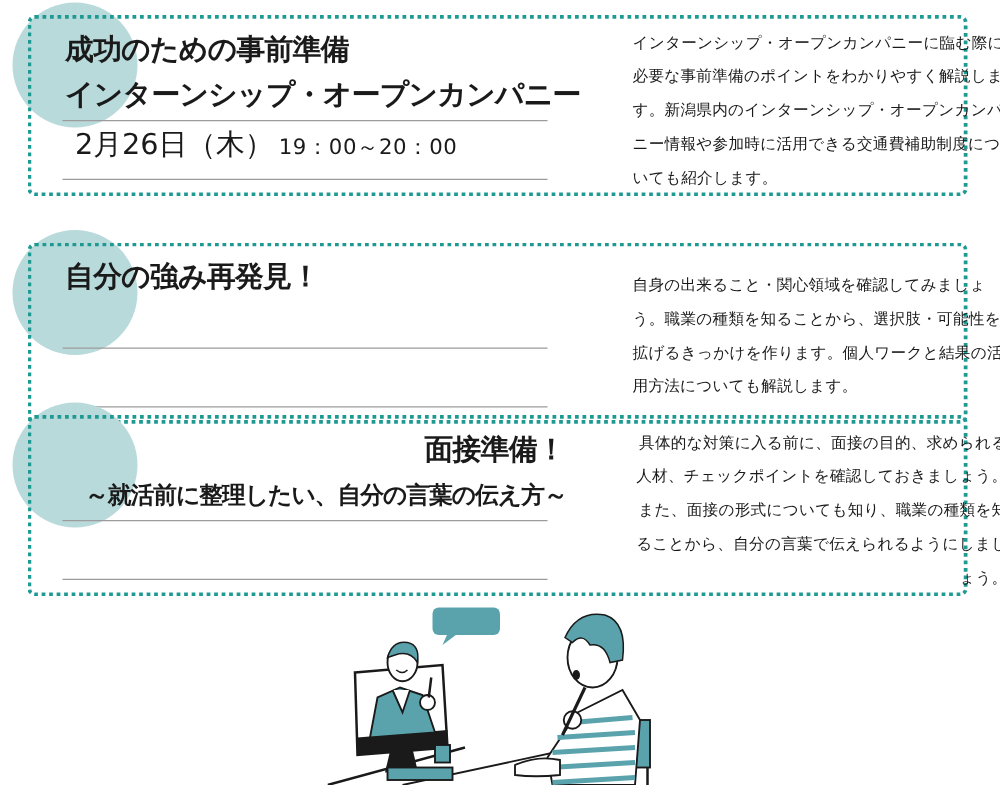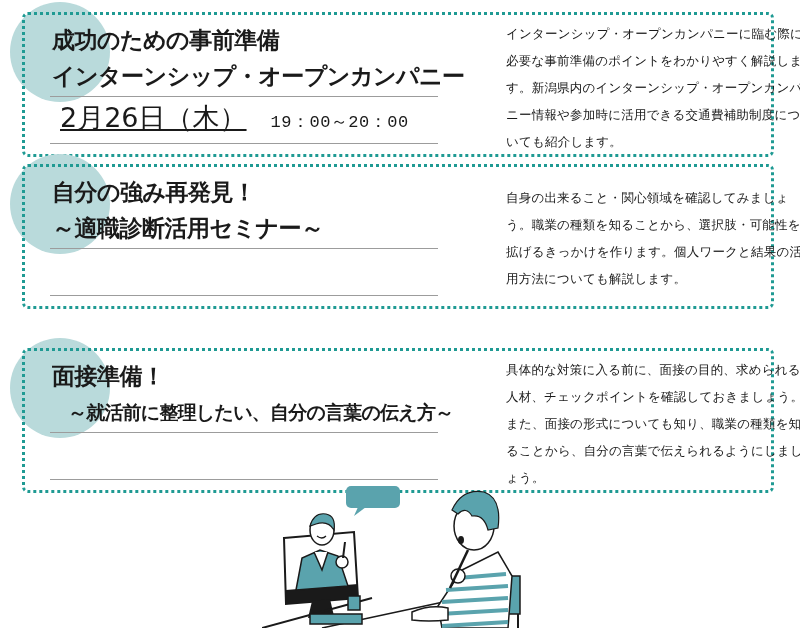--- a/index.html
+++ b/index.html
@@ -9,22 +9,22 @@
   .card .circle { position:absolute; left:-12px; top:-10px; width:100px; height:100px;
                   border-radius:50%; background:#b9dadb; }
   .card .frame { position:absolute; left:0; top:0; right:0; bottom:0;
                  border:3px dotted #1f9a93; border-radius:6px; }
   .card .title { position:absolute; left:30px; top:10px; width:400px; font-weight:bold;
                  font-size:23px; line-height:36px; letter-spacing:-0.5px; white-space:nowrap; }
   .card .title .sub { font-size:19px; letter-spacing:-0.8px;margin-left:16px; }
   .card .rule1 { position:absolute; left:28px; width:388px; top:84px; height:1px; background:#9c9c9c; }
   .card .rule2 { position:absolute; left:28px; width:388px; top:131px; height:1px; background:#9c9c9c; }
   .card .date { position:absolute; left:38px; top:88px; white-space:nowrap; }
-  .card .date .d { font-size:27px; letter-spacing:0px;text-decoration:underline; }
-  .card .date .t { font-size:17px; margin-left:24px; letter-spacing:0.5px;font-family:Liberation Mono, monospace; }
+  .card .date .d { font-size:23px; letter-spacing:0px; }
+  .card .date .t { font-size:17px; margin-left:4px; letter-spacing:0.5px; }
   .card .desc { position:absolute; left:440px; top:8px; width:300px; font-size:12.5px;
                 line-height:27px; letter-spacing:0.2px;margin-left:44px; }
   .illus { position:absolute; left:262px; top:480px; width:280px; height:148px; }
 </style>
 </head>
 <body>
 
 <div class="card" style="top:12px;">
   <div class="circle"></div>
   <div class="frame"></div>
@@ -33,33 +33,32 @@
     <div>インターンシップ・オープンカンパニー</div>
   </div>
   <div class="rule1"></div>
   <div class="date">
     <span class="d">2月26日（木）</span><span class="t">19：00～20：00</span>
   </div>
   <div class="rule2"></div>
   <div class="desc">インターンシップ・オープンカンパニーに臨む際に必要な事前準備のポイントをわかりやすく解説します。新潟県内のインターンシップ・オープンカンパニー情報や参加時に活用できる交通費補助制度についても紹介します。</div>
 </div>
 
-<div class="card" style="top:164px;">
+<div class="card" style="top:194px;">
   <div class="circle"></div>
   <div class="frame"></div>
   <div class="title">
     <div>自分の強み再発見！</div>
-    <div>～適職診断活用セミナー～</div>
   </div>
   <div class="rule1"></div>
   <div class="rule2"></div>
   <div class="desc" style="top:20px;">自身の出来ること・関心領域を確認してみましょう。職業の種類を知ることから、選択肢・可能性を拡げるきっかけを作ります。個人ワークと結果の活用方法についても解説します。</div>
 </div>
 
-<div class="card" style="top:348px;">
+<div class="card" style="top:332px;text-align:right;">
   <div class="circle"></div>
   <div class="frame"></div>
   <div class="title">
     <div>面接準備！</div>
     <div class="sub">～就活前に整理したい、自分の言葉の伝え方～</div>
   </div>
   <div class="rule1"></div>
   <div class="rule2"></div>
   <div class="desc">具体的な対策に入る前に、面接の目的、求められる人材、チェックポイントを確認しておきましょう。また、面接の形式についても知り、職業の種類を知ることから、自分の言葉で伝えられるようにしましょう。</div>
 </div>

